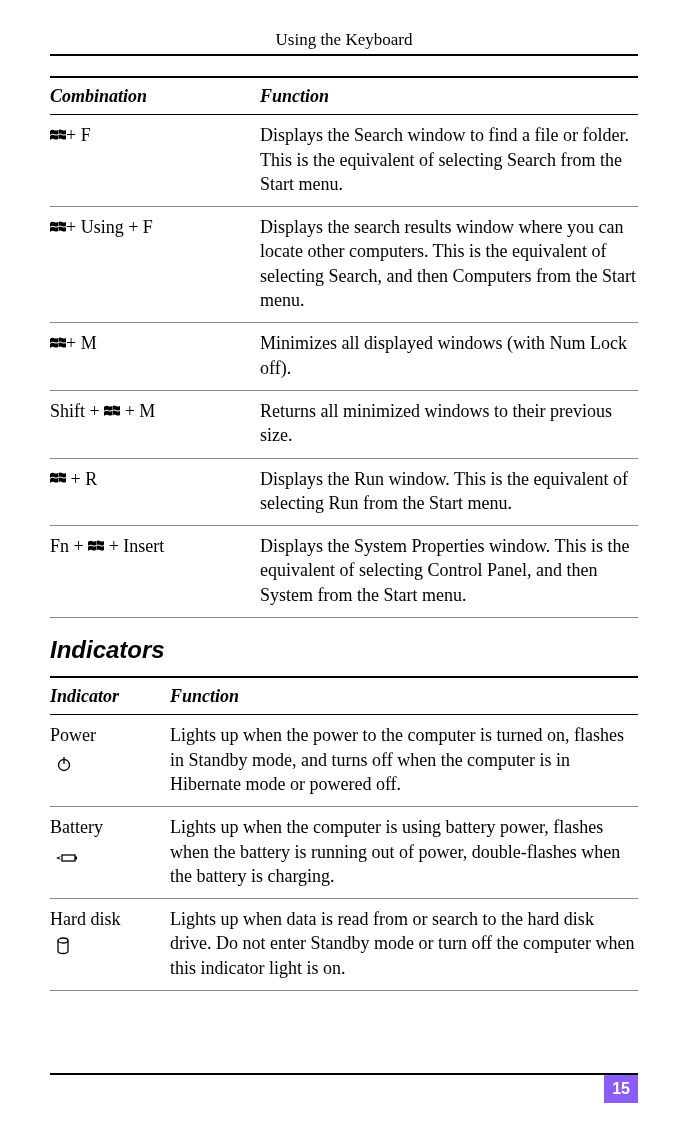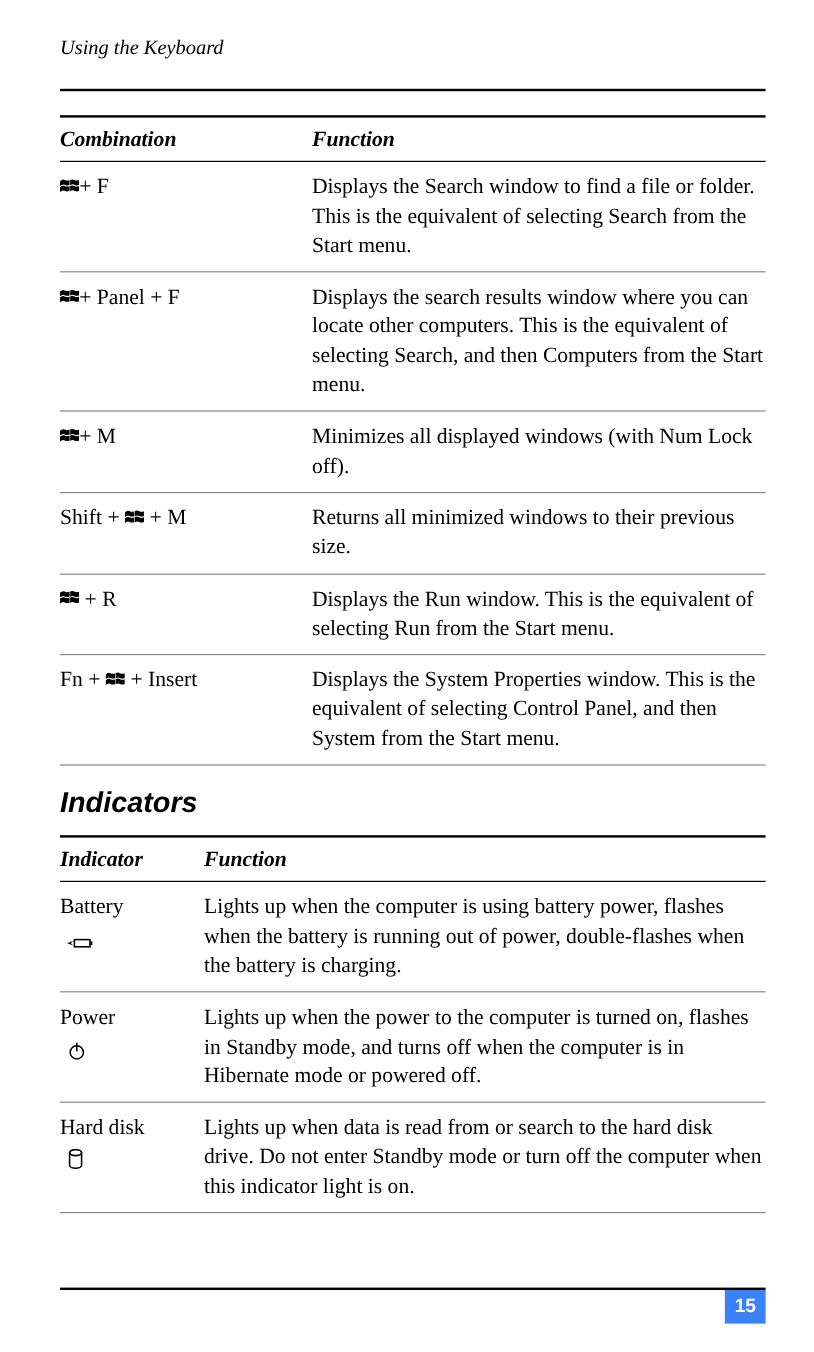--- a/index.html
+++ b/index.html
@@ -8,24 +8,23 @@
       font-family: "Times New Roman", Times, serif;
       width: 678px;
       height: 1127px;
       box-sizing: border-box;
       position: relative;
     }
     .page {
       padding: 30px 40px 0 50px;
     }
     .header-section {
-      text-align: left;
-      font-style: italic;
+      text-align: center;
       font-size: 17px;
-      padding-bottom: 24px;
+      padding-bottom: 4px;
       border-bottom: 2px solid #000;
       margin-bottom: 20px;
     }
     .table1-header {
       display: flex;
       border-top: 2px solid #000;
       border-bottom: 1px solid #000;
       padding: 6px 0;
     }
     .table2-header {
@@ -91,21 +90,21 @@
       margin-bottom: 6px;
     }
     .indicator-icon {
       display: inline-block;
       margin-left: 6px;
     }
     .footer {
       position: absolute;
       bottom: 24px;
       right: 40px;
-      background: #3b82f6;
+      background: #8b5cf6;
       color: #fff;
       font-family: Arial, Helvetica, sans-serif;
       font-weight: bold;
       font-size: 16px;
       padding: 5px 8px;
     }
     .footer-line {
       position: absolute;
       bottom: 52px;
       left: 50px;
@@ -134,21 +133,21 @@
     </div>
     <div class="t1-col2">Displays the Search window to find a file or folder. This is the equivalent of selecting Search from the Start menu.</div>
   </div>
 
   <div class="table1-row">
     <div class="t1-col1">
       <span class="win-icon">
         <svg width="16" height="13" viewBox="0 0 16 13">
             <path d="M0 2 Q2 0 4 1 Q6 2 8 1 L8 5 Q6 6 4 5 Q2 4 0 6 Z M8.5 1 Q10 0 12 1 Q14 2 16 1 L16 5 Q14 6 12 5 Q10 4 8.5 5.5 Z M0 7 Q2 5 4 6 Q6 7 8 6 L8 10 Q6 11 4 10 Q2 9 0 11 Z M8.5 6 Q10 5 12 6 Q14 7 16 6 L16 10 Q14 11 12 10 Q10 9 8.5 10.5 Z" fill="#000"></path>
           </svg>
-      </span><span>+ Panel + F</span>
+      </span><span>+ Using + F</span>
     </div>
     <div class="t1-col2">Displays the search results window where you can locate other computers. This is the equivalent of selecting Search, and then Computers from the Start menu.</div>
   </div>
 
   <div class="table1-row">
     <div class="t1-col1">
       <span class="win-icon">
         <svg width="16" height="13" viewBox="0 0 16 13">
             <path d="M0 2 Q2 0 4 1 Q6 2 8 1 L8 5 Q6 6 4 5 Q2 4 0 6 Z M8.5 1 Q10 0 12 1 Q14 2 16 1 L16 5 Q14 6 12 5 Q10 4 8.5 5.5 Z M0 7 Q2 5 4 6 Q6 7 8 6 L8 10 Q6 11 4 10 Q2 9 0 11 Z M8.5 6 Q10 5 12 6 Q14 7 16 6 L16 10 Q14 11 12 10 Q10 9 8.5 10.5 Z" fill="#000"></path>
           </svg>
@@ -188,51 +187,51 @@
       </span><span> + Insert</span>
     </div>
     <div class="t1-col2">Displays the System Properties window. This is the equivalent of selecting Control Panel, and then System from the Start menu.</div>
   </div>
 
   <div class="section-title">Indicators</div>
 
   <div class="table2-header">
     <div class="t2-col1 col-header">Indicator</div>
     <div class="t2-col2 col-header">Function</div>
+  </div>
+
+  <div class="table2-row">
+    <div class="t2-col1">
+      <span class="indicator-label">Power</span>
+      <span class="indicator-icon">
+        <svg width="16" height="16" viewBox="0 0 16 16">
+            <circle cx="8" cy="9" r="5.5" fill="none" stroke="#000" stroke-width="1.3"></circle>
+            <line x1="8" y1="1" x2="8" y2="8" stroke="#000" stroke-width="1.3"></line>
+          </svg>
+      </span>
+    </div>
+    <div class="t2-col2">Lights up when the power to the computer is turned on, flashes in Standby mode, and turns off when the computer is in Hibernate mode or powered off.</div>
   </div>
 
   <div class="table2-row">
     <div class="t2-col1">
       <span class="indicator-label">Battery</span>
       <span class="indicator-icon">
         <svg width="22" height="12" viewBox="0 0 22 12">
             <path d="M0 6 L5 4 L3 6 L5 8 Z" fill="#000"></path>
             <rect x="6" y="3" width="13" height="6" fill="none" stroke="#000" stroke-width="1.3"></rect>
             <rect x="19" y="4.5" width="2" height="3" fill="#000"></rect>
           </svg>
       </span>
     </div>
     <div class="t2-col2">Lights up when the computer is using battery power, flashes when the battery is running out of power, double-flashes when the battery is charging.</div>
   </div>
 
   <div class="table2-row">
     <div class="t2-col1">
-      <span class="indicator-label">Power</span>
-      <span class="indicator-icon">
-        <svg width="16" height="16" viewBox="0 0 16 16">
-            <circle cx="8" cy="9" r="5.5" fill="none" stroke="#000" stroke-width="1.3"></circle>
-            <line x1="8" y1="1" x2="8" y2="8" stroke="#000" stroke-width="1.3"></line>
-          </svg>
-      </span>
-    </div>
-    <div class="t2-col2">Lights up when the power to the computer is turned on, flashes in Standby mode, and turns off when the computer is in Hibernate mode or powered off.</div>
-  </div>
-
-  <div class="table2-row">
-    <div class="t2-col1">
       <span class="indicator-label">Hard disk</span>
       <span class="indicator-icon">
         <svg width="14" height="18" viewBox="0 0 14 18">
             <ellipse cx="7" cy="3.5" rx="5" ry="2.5" fill="none" stroke="#000" stroke-width="1.3"></ellipse>
             <path d="M2 3.5 L2 14 A5 2.5 0 0 0 12 14 L12 3.5" fill="none" stroke="#000" stroke-width="1.3"></path>
           </svg>
       </span>
     </div>
     <div class="t2-col2">Lights up when data is read from or search to the hard disk drive. Do not enter Standby mode or turn off the computer when this indicator light is on.</div>
   </div>

